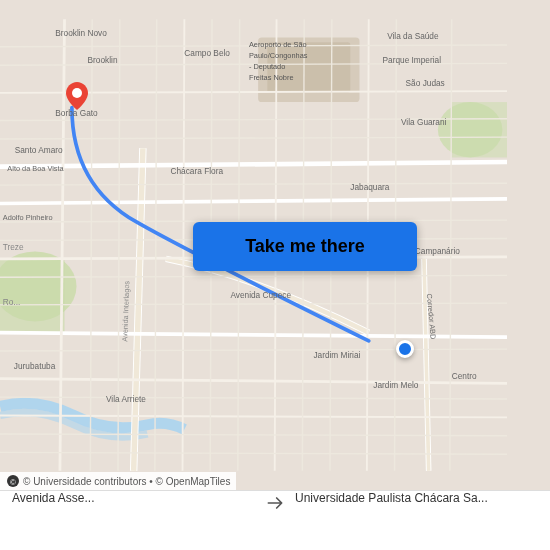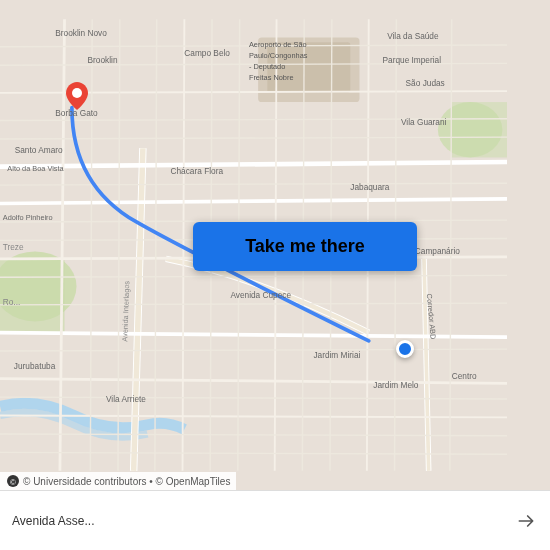--- a/index.html
+++ b/index.html
@@ -83,21 +83,20 @@
     
     #bottom-bar {
       position: absolute;
       bottom: 0;
       left: 0;
       width: 550px;
       height: 60px;
       background: white;
       border-top: 1px solid #ddd;
       display: flex;
-      align-items: center;
       padding: 0 12px;
       gap: 8px;
     }
 
     .bottom-arrow {
       width: 24px;
       height: 24px;
       display: flex;
       align-items: center;
       justify-content: center;
@@ -255,14 +254,15 @@
 
 <div id="bottom-bar">
   <div class="route-from">Avenida Asse...</div>
 
   <div class="bottom-arrow">
     <svg viewBox="0 0 24 24" width="20" height="20" xmlns="http://www.w3.org/2000/svg">
       <path d="M4 12h16M14 6l6 6-6 6" stroke="#555" stroke-width="2" fill="none" stroke-linecap="round" stroke-linejoin="round"></path>
     </svg>
   </div>
 
+  <div class="route-to">Universidade Paulista Chácara Sa...</div>
 
 </div>
 
 </body></html>

